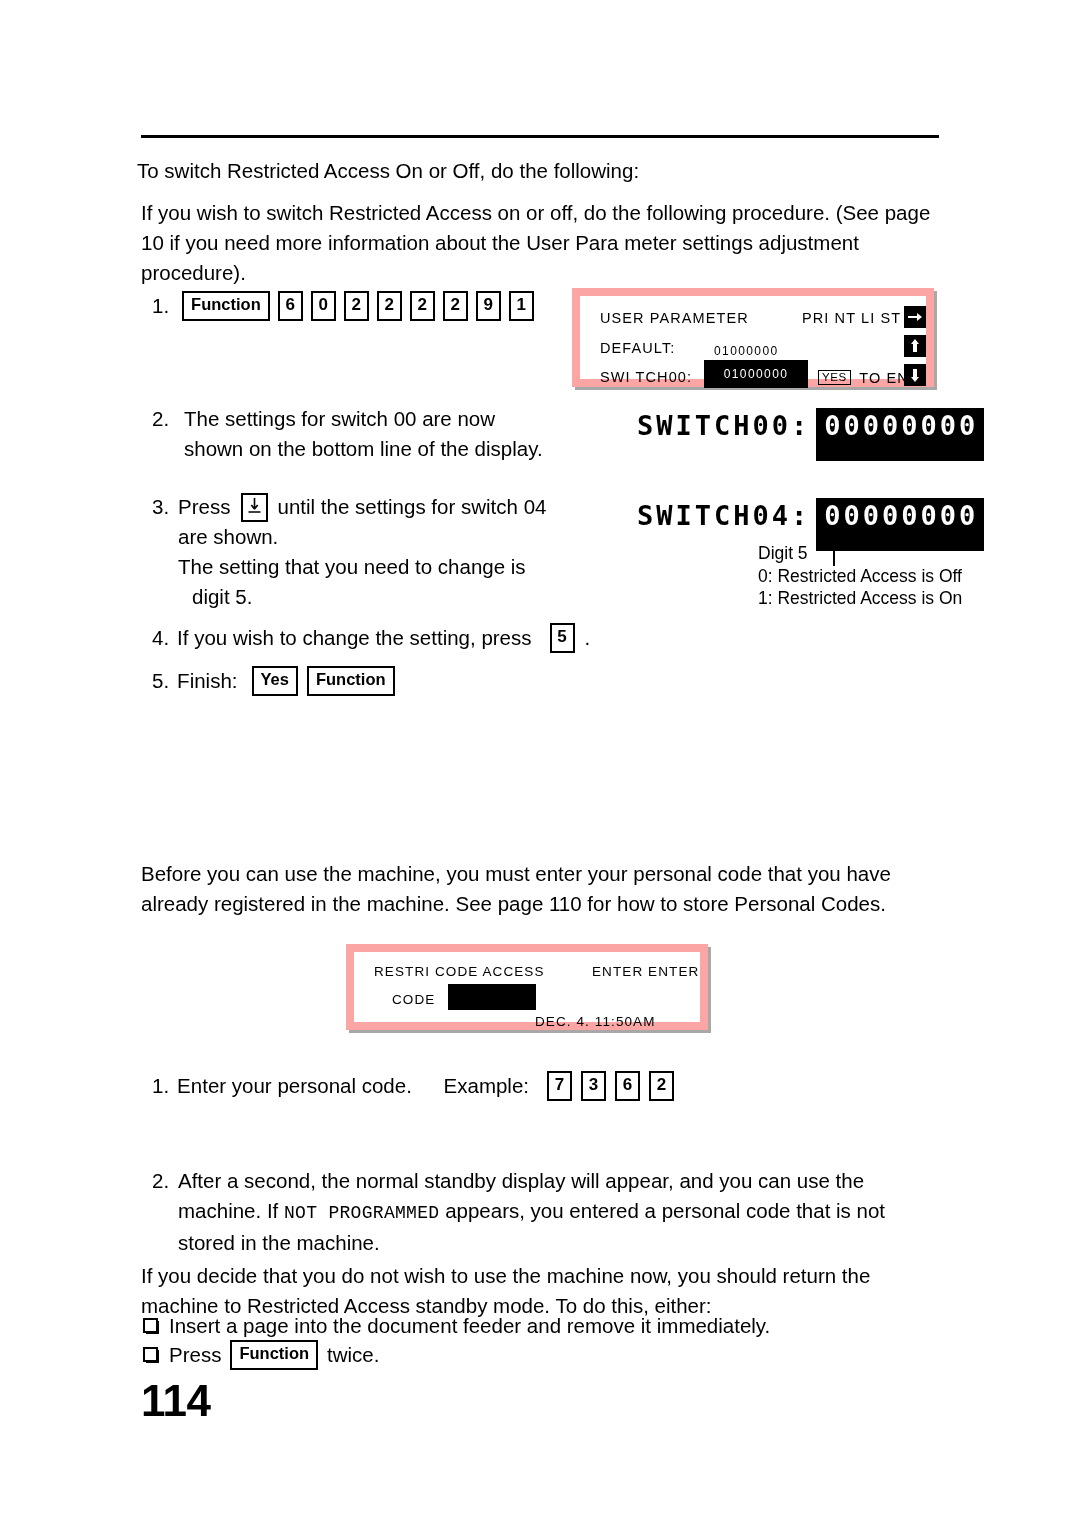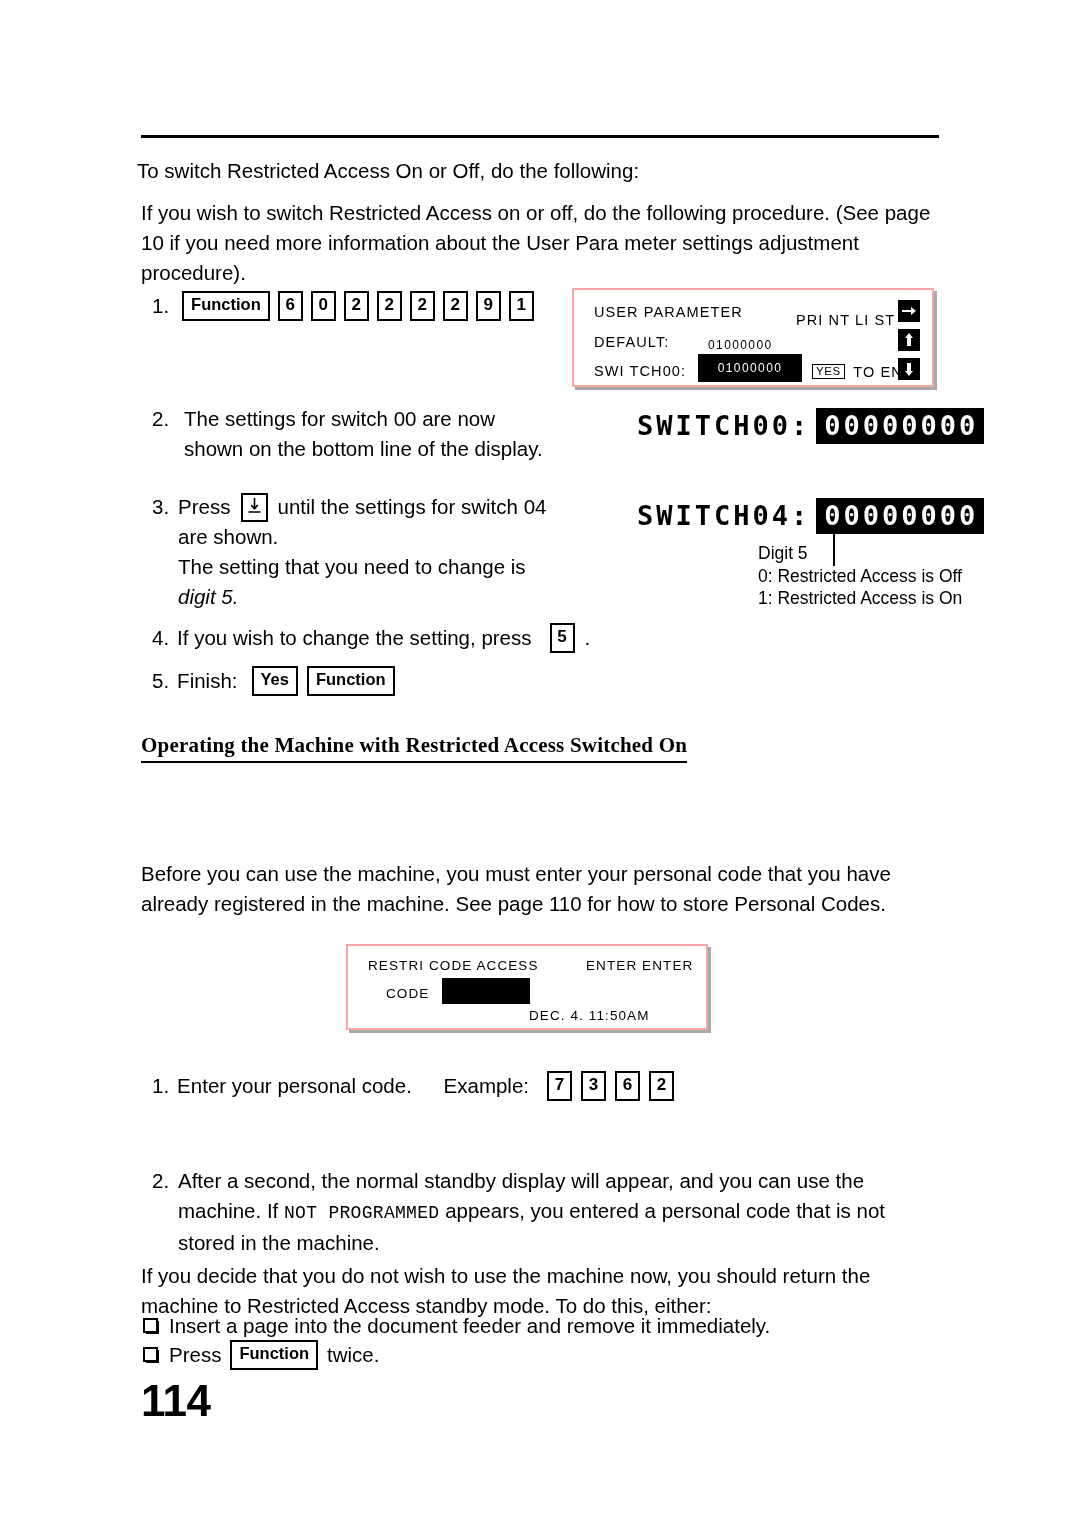--- a/index.html
+++ b/index.html
@@ -114,21 +114,21 @@
     gap: 0;
     font-size: 20.5px;
   }
   .step1 .num { margin-right: 13px; }
   .step1 .key { margin-right: 8px; }
 
   
   .lcd {
     position: absolute;
     background: #fff;
-    border: 2px solid #fca5a5;
+    border: 8px solid #fca5a5;
     box-shadow: 3px 3px 0 0 #a8a8a8;
     box-sizing: border-box;
   }
   .lcd-inner { position: relative; width: 100%; height: 100%; }
   .lcd-txt {
     position: absolute;
     font-family: "Liberation Sans", sans-serif;
     font-size: 14.5px;
     letter-spacing: 1.1px;
     white-space: nowrap;
@@ -183,21 +183,21 @@
     font-family: "DejaVu Sans Mono", monospace;
     font-weight: bold;
     font-size: 27px;
     letter-spacing: 3px;
     white-space: nowrap;
     color: #000;
   }
   .dotline .val {
     background: #000;
     color: #fff;
-    padding: 2px 6px 3px 8px;
+    padding: 2px 6px 20px 8px;
     margin-left: 6px;
   }
 
   
   .callout-line {
     position: absolute;
     width: 0;
     border-left: 2px solid #000;
   }
   .callout-txt {
@@ -291,21 +291,21 @@
     <span class="key key-digit">2</span>
     <span class="key key-digit">2</span>
     <span class="key key-digit">2</span>
     <span class="key key-digit">9</span>
     <span class="key key-digit">1</span>
   </div>
 
   <div class="lcd" style="left:572px; top:288px; width:362px; height:99px;">
     <div class="lcd-inner">
       <div class="lcd-txt" style="left:20px; top:14px;">USER PARAMETER</div>
-      <div class="lcd-txt" style="left:222px; top:14px;margin-top:8px;">PRI NT LI ST</div>
+      <div class="lcd-txt" style="left:222px; top:14px;">PRI NT LI ST</div>
 
       <div class="lcd-txt" style="left:20px; top:44px;">DEFAULT:</div>
       <div class="lcd-small" style="left:134px; top:48px;">01000000</div>
 
       <div class="lcd-txt" style="left:20px; top:73px;">SWI TCH00:</div>
       <div class="lcd-invert" style="left:124px; top:64px; width:104px; height:28px;">01000000</div>
 
       <div style="position:absolute; left:238px; top:72px;">
         <span class="lcd-yes">YES</span>
         <span class="lcd-txt" style="position:relative; left:4px; top:1px;">TO END</span>
@@ -341,21 +341,21 @@
       <span style="margin-left:9px;">Press</span>
       <span class="key key-arrow" style="margin:0 10px;">
         <svg width="17" height="19" viewBox="0 0 17 19" aria-hidden="true">
           <path d="M8.5 2 v11 M8.5 13 l-3.2 -4 M8.5 13 l3.2 -4 M2.5 16 h12" stroke="#000" stroke-width="1.6" fill="none"></path>
         </svg>
       </span>
       <span>until the settings for switch 04</span>
     </div>
     <div style="margin-left:26px;">are shown.</div>
     <div style="margin-left:26px;">The setting that you need to change is</div>
-    <div style="margin-left:26px;font-style:italic;">digit 5.</div>
+    <div style="margin-left:40px;">digit 5.</div>
   </div>
 
   <div class="dotline" style="left:637px; top:410px;">
     <span>SWITCH00:</span><span class="val">00000000</span>
   </div>
 
   <div class="dotline" style="left:637px; top:500px;">
     <span>SWITCH04:</span><span class="val">00000000</span>
   </div>
 
@@ -372,21 +372,20 @@
     <span>.</span>
   </div>
 
   <div class="step inl" style="left:152px; top:666px;">
     <span>5.</span>
     <span style="margin-left:8px;">Finish:</span>
     <span class="key key-word" style="margin-left:14px;">Yes</span>
     <span class="key key-word" style="margin-left:9px;">Function</span>
   </div>
 
-  <div class="section-head">Operating the Machine with Restricted Access Switched On</div>
 
   <div class="p" style="left:141px; top:859px; width:800px;">Before you can use the machine, you must enter your personal code that you have already registered in the machine. See page  110 for how to store Personal Codes.</div>
 
   <div class="lcd" style="left:346px; top:944px; width:362px; height:86px;">
     <div class="lcd-inner">
       <div class="lcd-txt" style="left:20px; top:12px; font-size:13.5px;">RESTRI CODE ACCESS</div>
       <div class="lcd-txt" style="left:238px; top:12px; font-size:13.5px;">ENTER ENTER</div>
 
       <div class="lcd-txt" style="left:38px; top:40px; font-size:13.5px;">CODE</div>
       <div class="lcd-block" style="left:94px; top:32px; width:88px; height:26px;"></div>

